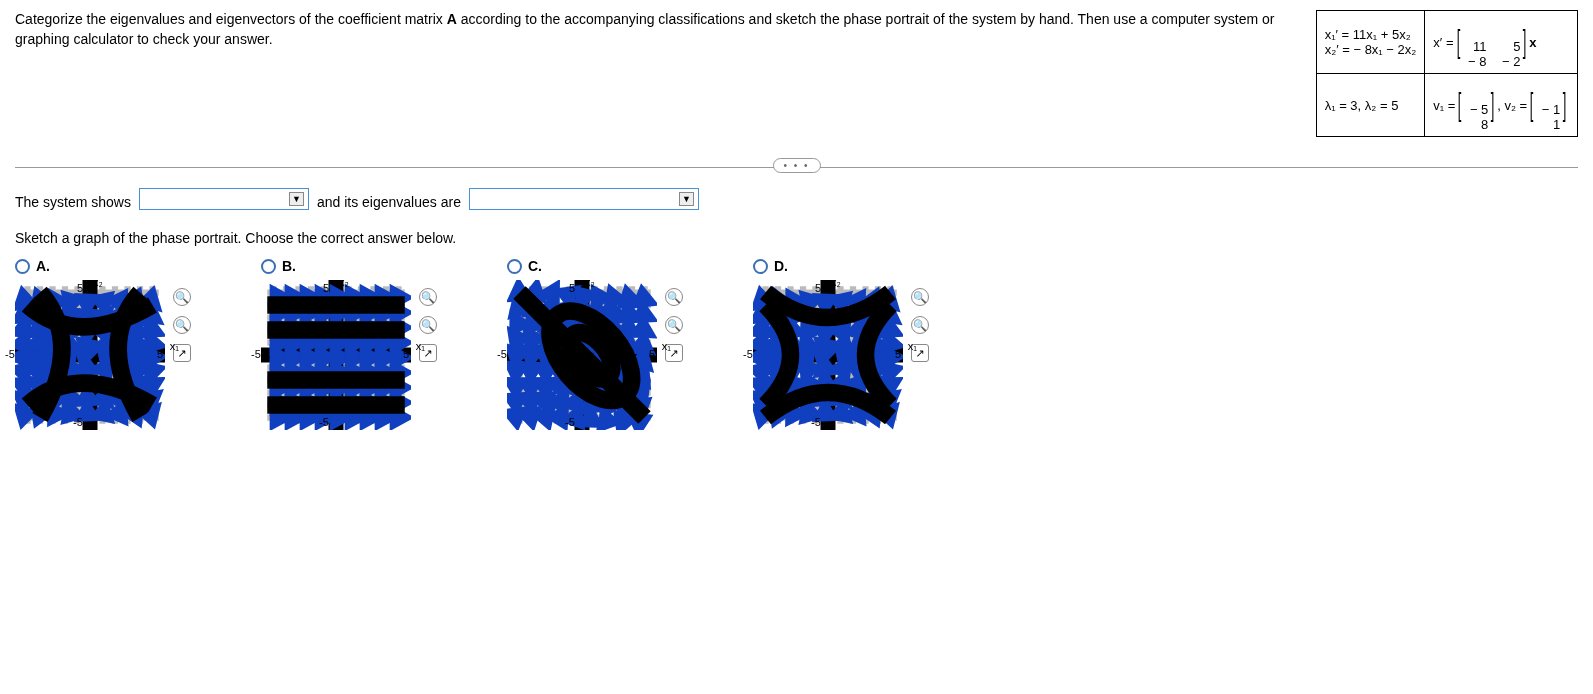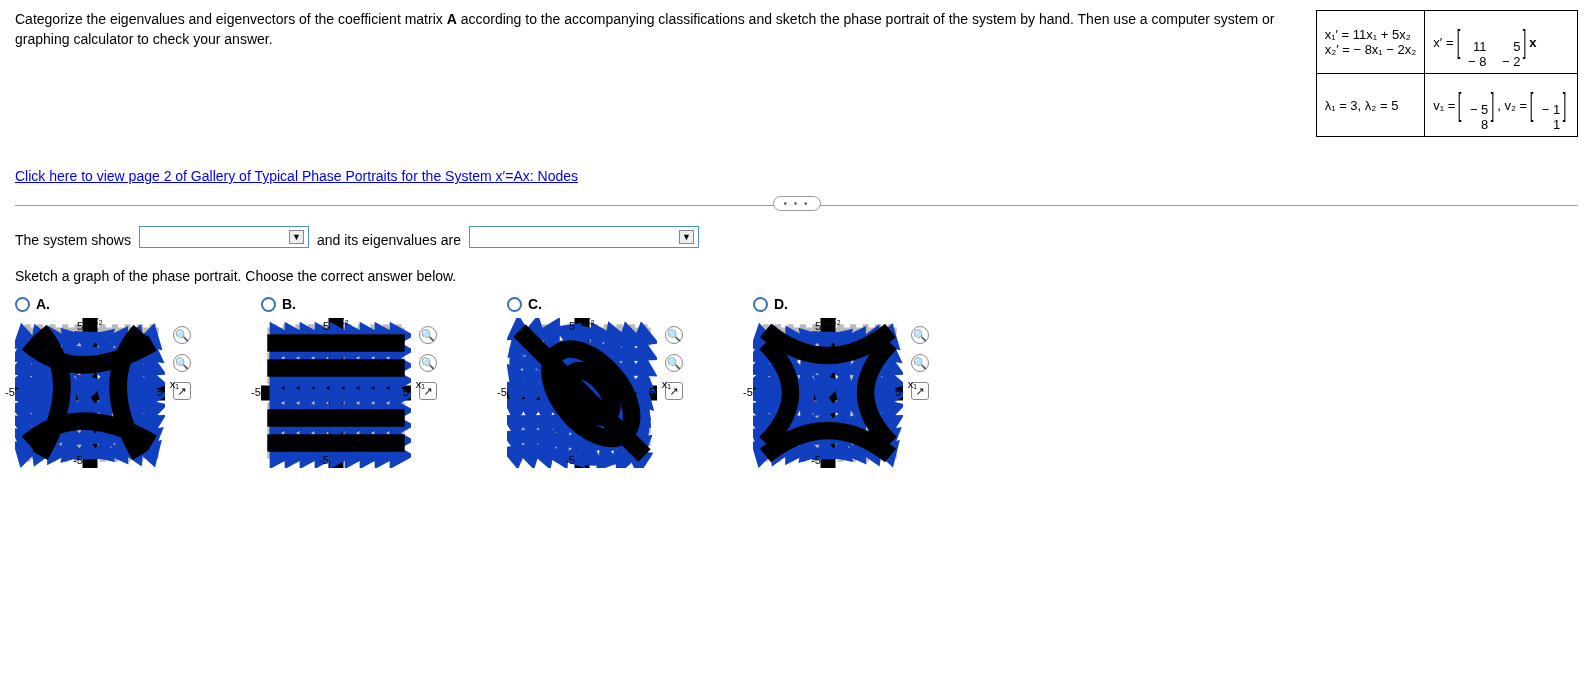--- a/index.html
+++ b/index.html
@@ -231,21 +231,20 @@
           </span>
           <span class="matrix-bracket-r">]</span>
         </span>
       </td>
     </tr>
   </tbody>
     </table>
 </div>
 
 <div class="links-section">
-  <a href="#" class="link">Click here to view page 2 of Gallery of Typical Phase Portraits for the System x′=Ax: Nodes</a>
 </div>
 
 <div class="divider">
   <span class="divider-dots">• • •</span>
 </div>
 
 <div class="question-row">
   <span>The system shows</span>
   <span class="dropdown">
     <span class="dropdown-arrow">▼</span>

